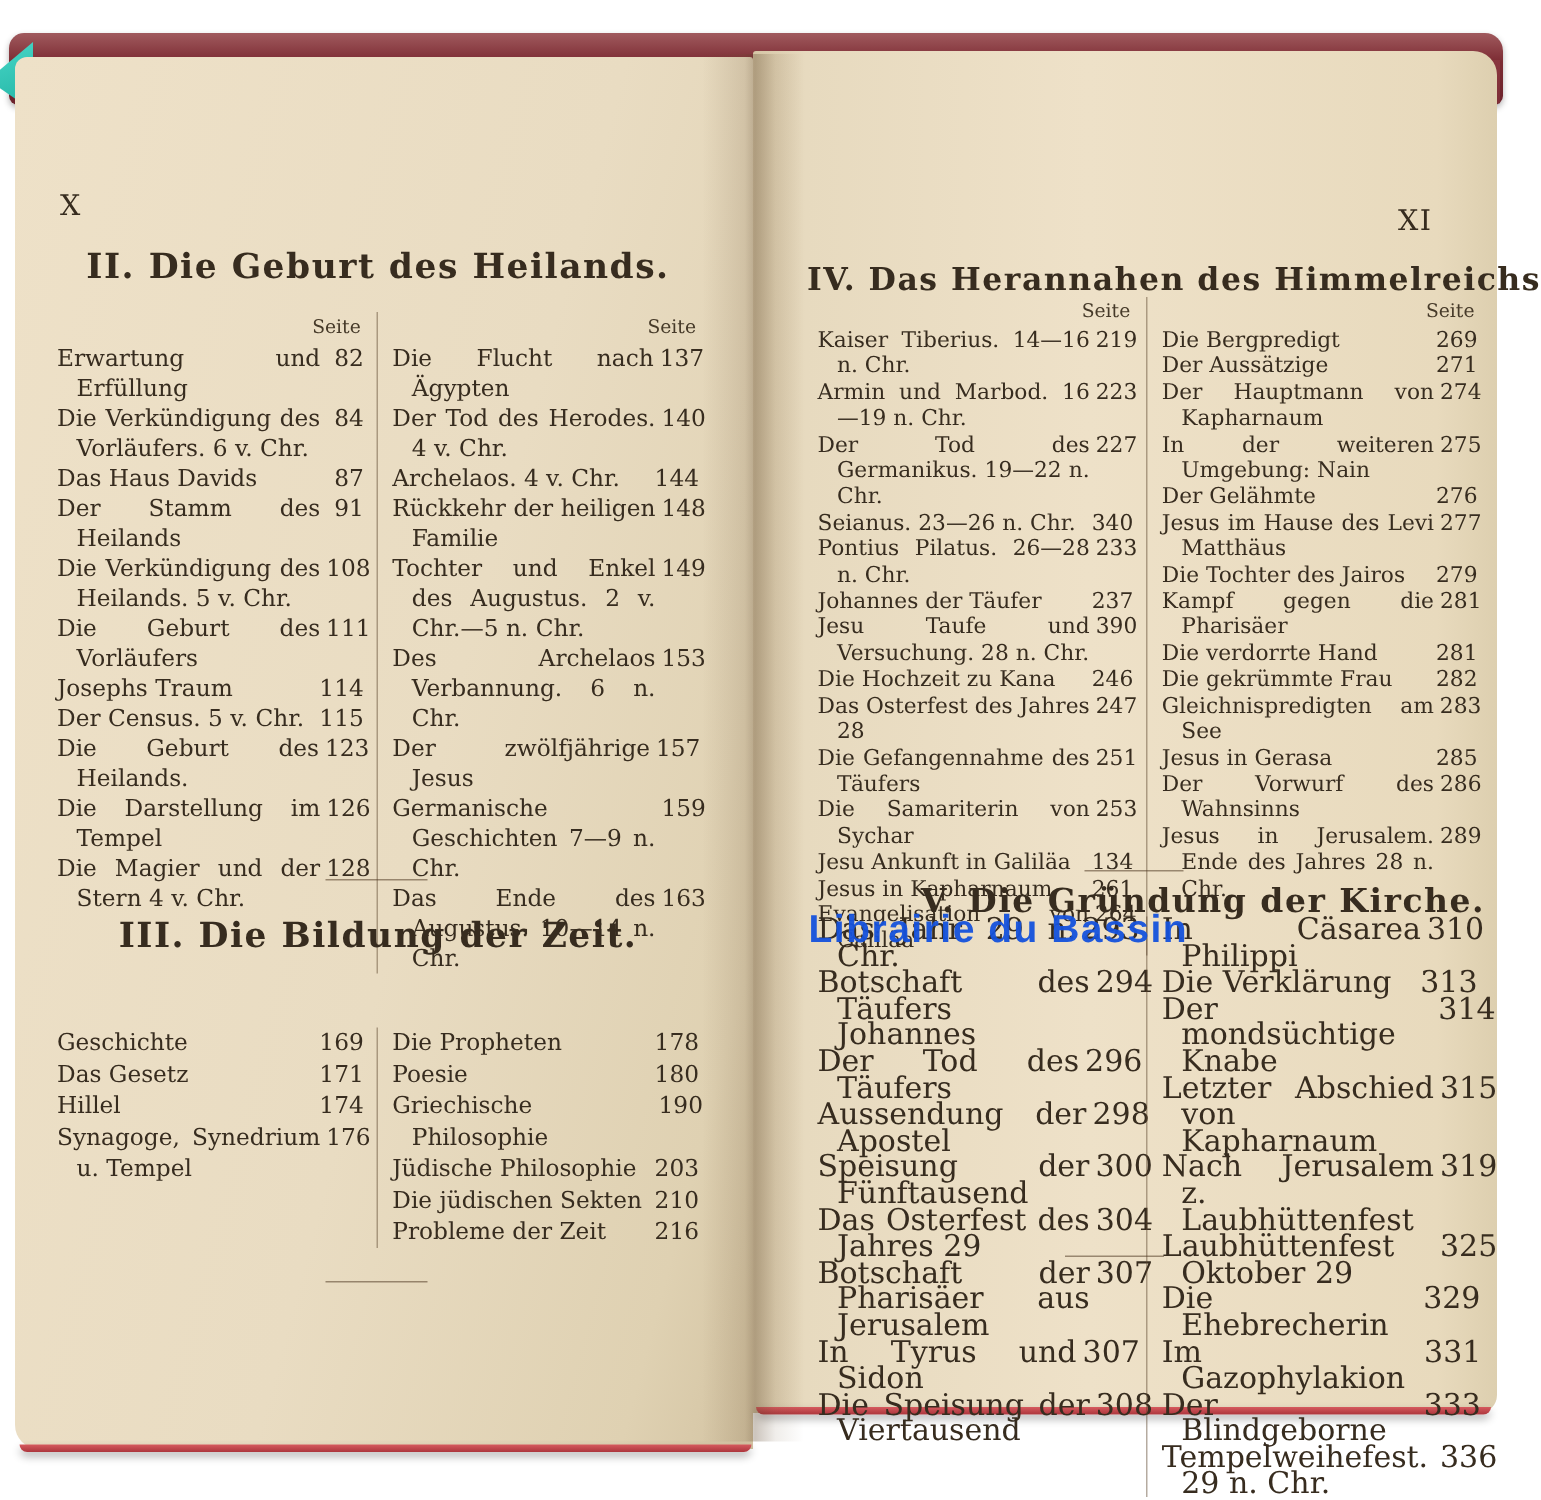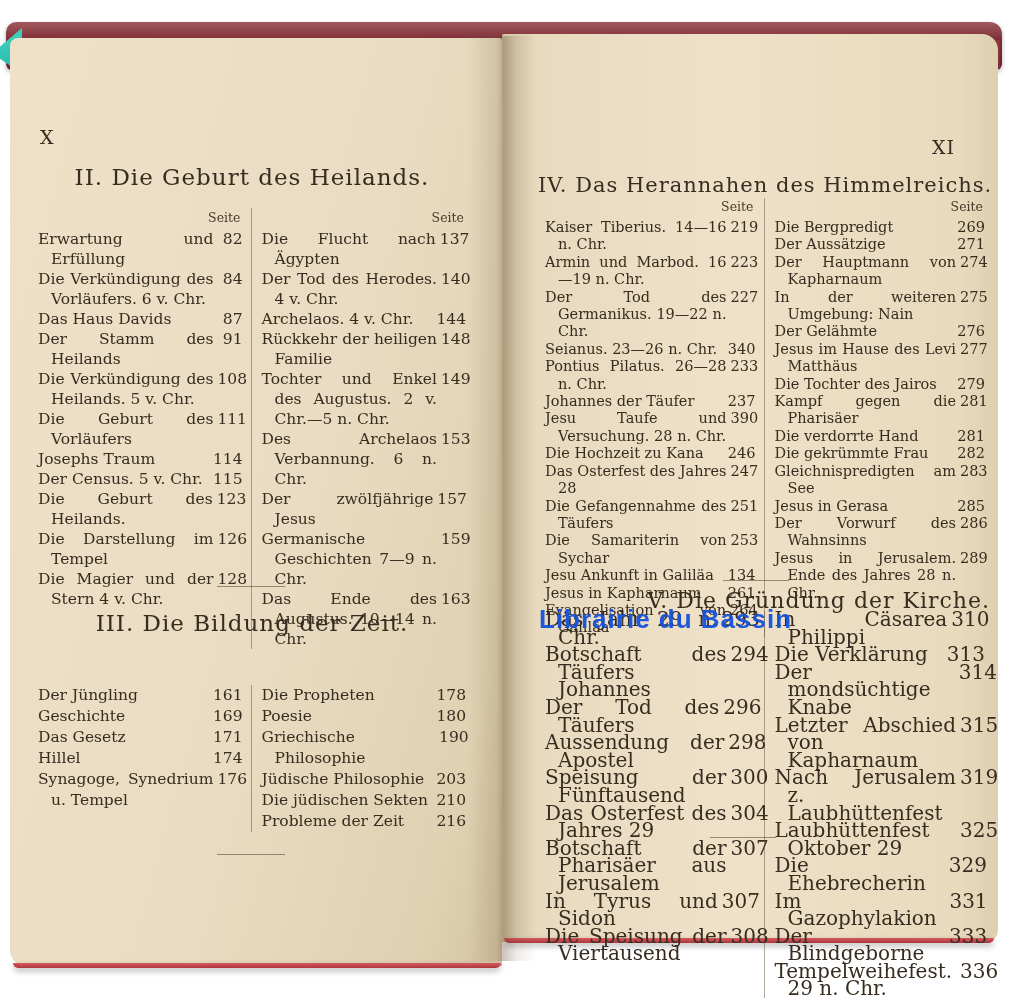--- a/index.html
+++ b/index.html
@@ -49,21 +49,21 @@
   .gutter {
     position:absolute; left:468px; top:36px; width:68px; height:925px;
     background:linear-gradient(90deg,rgba(105,80,50,0) 0%,rgba(105,80,50,.16) 42%,rgba(86,62,36,.30) 52%,rgba(105,80,50,.10) 72%,rgba(105,80,50,0) 100%);
     pointer-events:none;
   }
   
   .pnum { position:absolute; font-size:19px; letter-spacing:1px; }
   .pnum.x  { left:40px;  top:126px; }
   .pnum.xi { left:932px; top:136px; }
   .heading {
-    position:absolute; text-align:center; font-weight:normal;
+    position:absolute; text-align:center; font-weight:bold;
     letter-spacing:1px; white-space:nowrap;
   }
   .h2 { left:36px;  top:164px; width:432px; font-size:23px; }
   .h3 { left:36px;  top:610px; width:432px; font-size:23px; }
   .h4 { left:538px; top:173px; width:452px; font-size:21px; }
   .h5 { left:538px; top:588px; width:452px; font-size:22px;text-align:right; }
   .cols { position:absolute; display:flex; }
   .cols-ii  { left:38px;  top:208px; width:428px; font-size:15.5px; line-height:20px; }
   .cols-iii { left:38px;  top:685px; width:428px; font-size:15.5px; line-height:21px; }
   .cols-iv  { left:545px; top:198px; width:440px; font-size:14.5px; line-height:17.4px; }
@@ -216,24 +216,20 @@
 </div>
 
 <div class="divider div-ii"></div>
 
 <div class="heading h3">III. Die Bildung der Zeit.</div>
 
 <div class="cols cols-iii">
   <div class="col a">
     <div>
 
-        <div class="entry">
-          <span class="etext">Der Jüngling</span>
-          <span class="epage">161</span>
-        </div>
 
         <div class="entry">
           <span class="etext">Geschichte</span>
           <span class="epage">169</span>
         </div>
 
         <div class="entry">
           <span class="etext">Das Gesetz</span>
           <span class="epage">171</span>
         </div>

